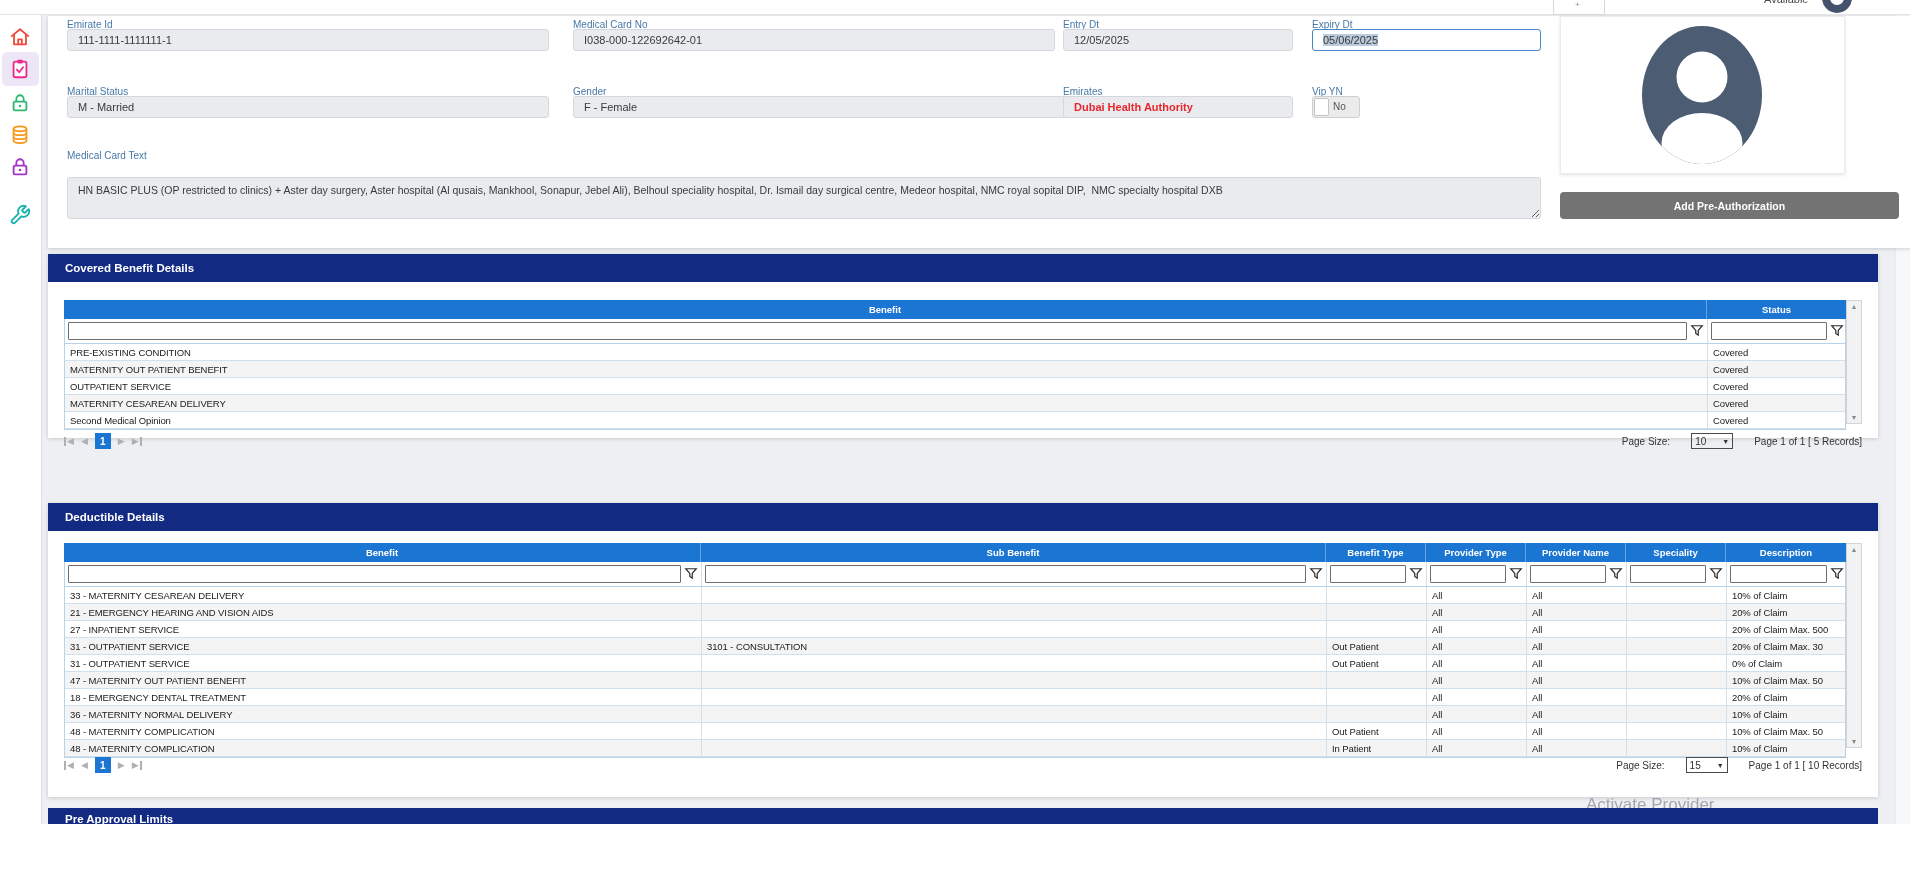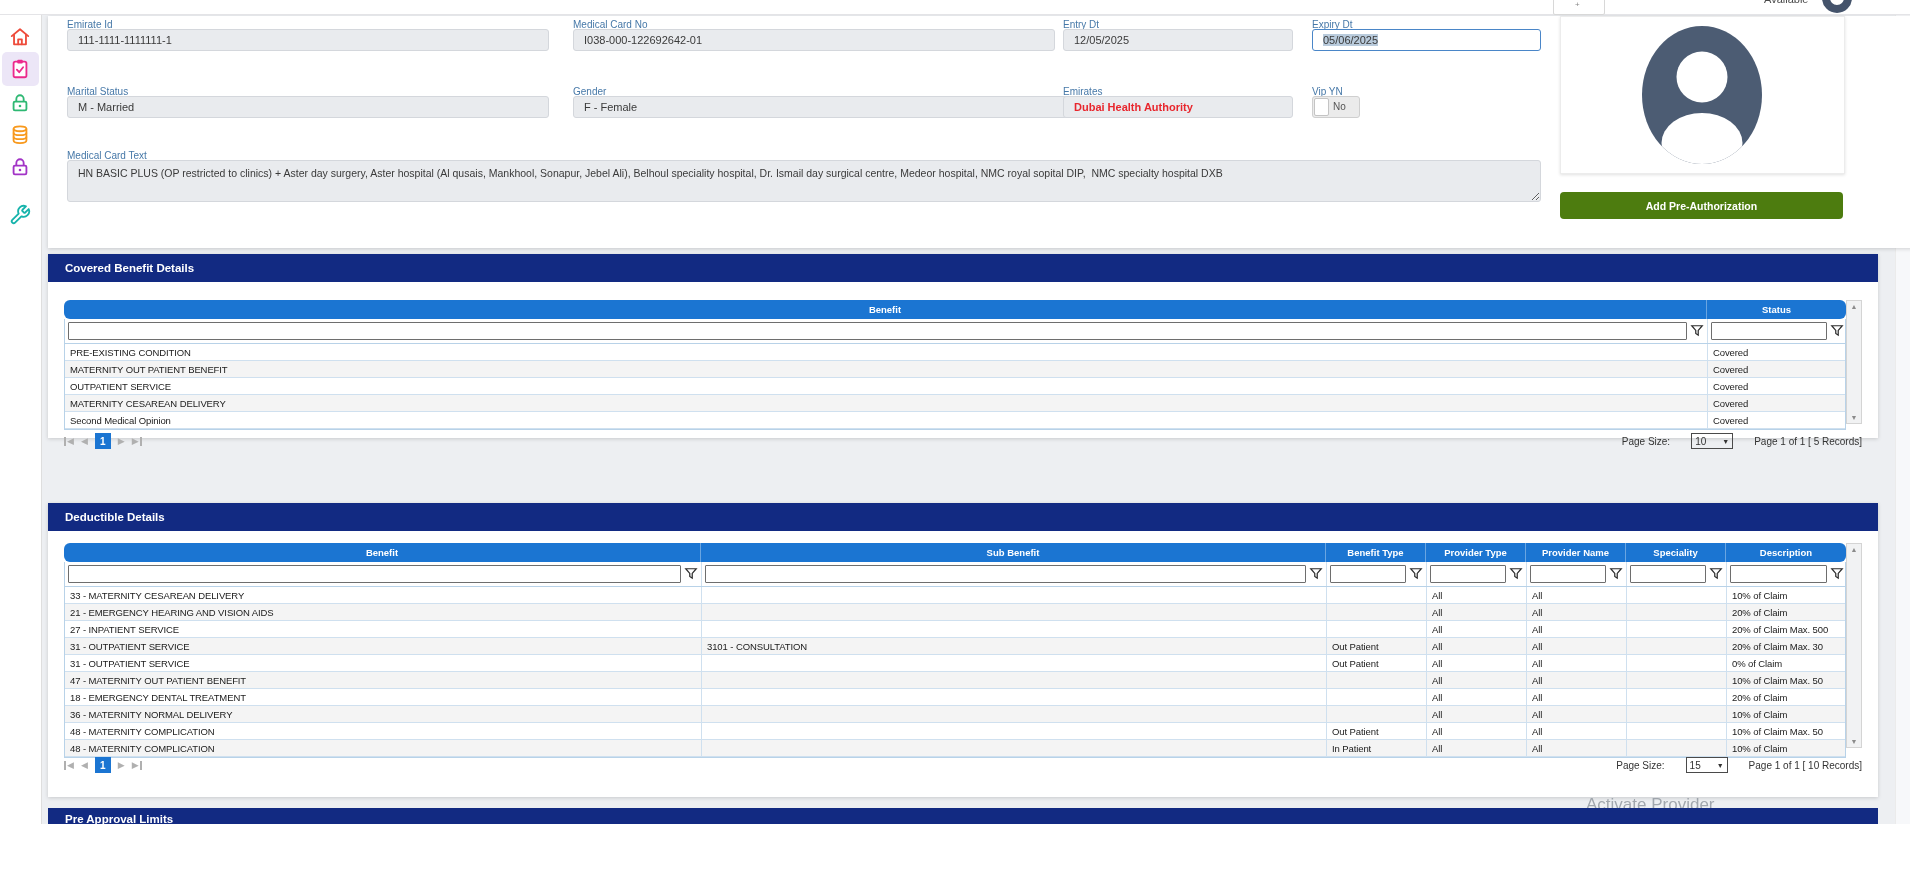--- a/index.html
+++ b/index.html
@@ -25,43 +25,43 @@
   
   .card{position:absolute;background:#fff;box-shadow:0 1px 4px rgba(0,0,0,.16);z-index:3;}
   .top-panel{left:48px;top:16px;width:1830px;height:232px;padding-left:43px;}
   .flabel{position:absolute;font-size:10px;color:#4678a8;white-space:nowrap;}
   .finput{position:absolute;height:22px;background:#e9ebee;border:1px solid #d4d7dc;border-radius:3px;
           font-size:11px;color:#3a3a3a;padding:0 10px;box-sizing:border-box;font-family:inherit;}
   .finput.editable{background:#fff;border:1px solid #4a86c8;}
   .finput.red{color:#e8262d;font-weight:bold;}
   .sel{background:#b9cbdc;}
   .ftext{position:absolute;background:#e9ebee;border:1px solid #d4d7dc;border-radius:3px;
-         font-size:10.5px;color:#3a3a3a;padding:6px 10px;box-sizing:border-box;resize:vertical;font-family:inherit;}
+         font-size:10.5px;color:#3a3a3a;padding:6px 10px;box-sizing:border-box;resize:vertical;font-family:inherit;margin-top:17px;}
   .toggle{position:absolute;left:1264px;top:80px;width:46px;height:20px;background:#ebebeb;
           border:1px solid #cfcfcf;border-radius:3px;cursor:pointer;}
   .knob{position:absolute;left:1px;top:1px;width:13px;height:16px;background:#fff;
         border:1px solid #c4c4c4;border-radius:2px;}
   .tlabel{position:absolute;left:20px;top:4px;font-size:10px;color:#555;}
   .avatar-card{position:absolute;left:1512px;top:0;width:283px;height:156px;background:#fff;
                border:1px solid #ececec;box-shadow:0 1px 3px rgba(0,0,0,.12);}
-  .add-btn{position:absolute;left:1512px;top:176px;width:283px;height:27px;background:#4d7c0f;
+  .add-btn{position:absolute;left:1512px;top:176px;width:339px;height:27px;background:#737373;
            border:none;border-radius:4px;color:#fff;font-size:10.5px;font-weight:bold;cursor:pointer;
            font-family:inherit;}
   
   .section-head{height:28px;background:#122a82;color:#fff;font-size:11.5px;font-weight:600;
                 display:flex;align-items:center;padding-left:17px;}
   .covered-card{left:48px;top:254px;width:1830px;height:184px;}
   .deduct-card{left:48px;top:503px;width:1830px;height:294px;}
   .tblwrap{position:absolute;left:16px;width:1798px;padding-right:16px;box-sizing:border-box;}
   .covered-card .tblwrap{top:46px;}
   .deduct-card .tblwrap{top:40px;}
   .tgrid{display:grid;}
   .g-cov{grid-template-columns:1642px 140px;}
   .g-ded{grid-template-columns:636px 625px 100px 100px 100px 100px 121px;}
-  .thead-row{background:#1b75d2;height:19px;border-radius:6px;}
+  .thead-row{background:#1b75d2;height:19px;}
   .th{display:flex;align-items:center;justify-content:center;color:#fff;font-size:9.5px;font-weight:bold;
       border-left:1px solid rgba(255,255,255,.35);cursor:pointer;}
   .th:first-child{border-left:none;}
   .tfilter-row{height:25px;background:#fff;border:1px solid #b8d2e8;border-top:none;box-sizing:border-box;}
   .tf{display:flex;align-items:center;gap:3px;padding:0 3px;border-left:1px solid #cfe0ef;box-sizing:border-box;}
   .tf:first-child{border-left:none;}
   .tf input{flex:1;min-width:10px;height:16px;border:1.5px solid #6e6e6e;border-radius:1px;
             font-size:9.5px;padding:0 3px;font-family:inherit;}
   .funnel{flex:0 0 14px;height:14px;cursor:pointer;}
   .trow{height:16px;border-bottom:1px solid #cfe0ef;cursor:pointer;}

